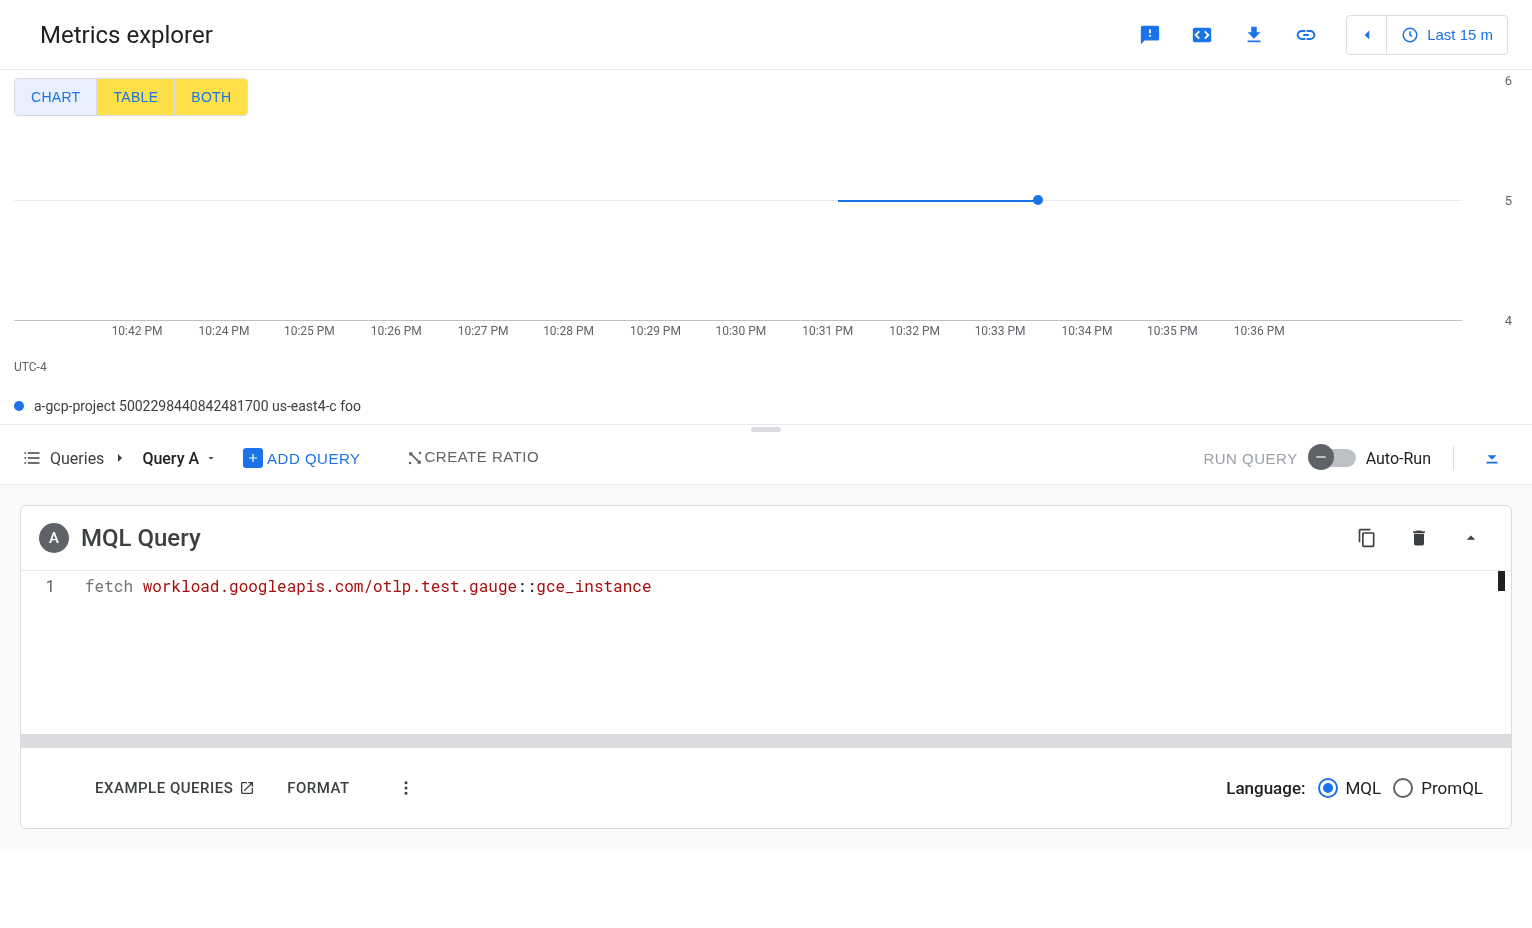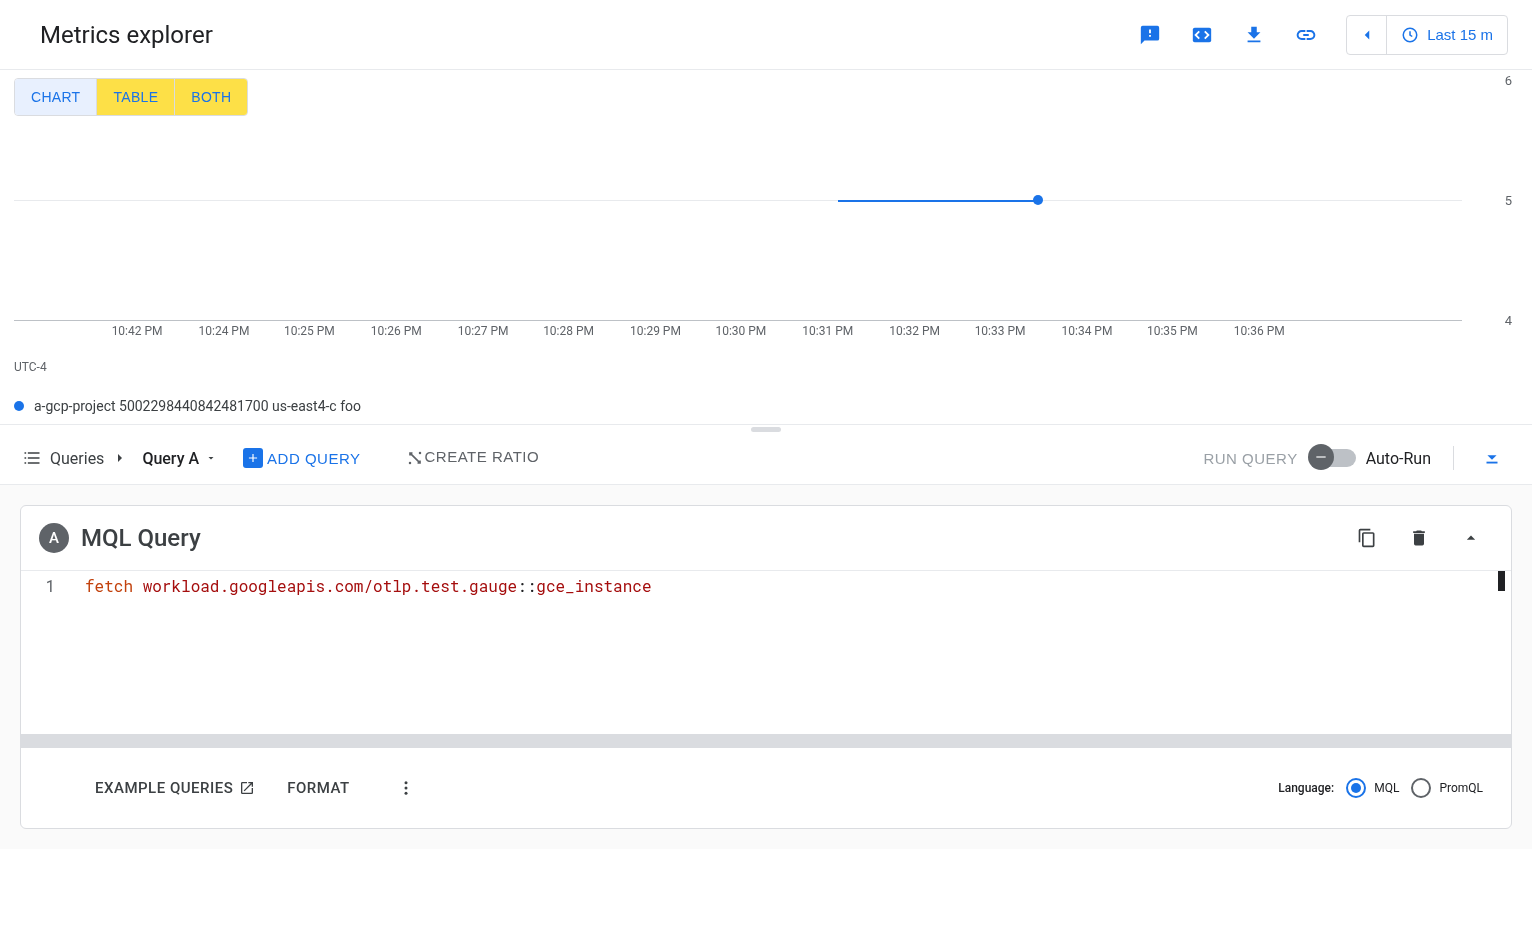--- a/index.html
+++ b/index.html
@@ -372,21 +372,21 @@
     width: 44px;
     text-align: right;
     padding: 4px 10px 0 0;
     color: #5f6368;
     user-select: none;
   }
   .code-content {
     padding: 4px 0 0 20px;
     flex: 1;
   }
-  .tok-blue { color: #c2410c; }
+  .tok-blue { color: #737373; }
   .tok-red { color: #a50e0e; }
   .cursor-bar {
     position: absolute;
     right: 6px;
     top: 0;
     width: 7px;
     height: 20px;
     background: #202124;
   }
   .editor-scrollbar {
@@ -407,21 +407,21 @@
     font-weight: 500;
     letter-spacing: 0.5px;
     color: #3c4043;
     cursor: pointer;
   }
   .footer-right {
     margin-left: auto;
     display: flex;
     align-items: center;
     gap: 12px;
-    font-size: 12px;
+    font-size: 17px;
   }
   .radio {
     width: 20px;
     height: 20px;
     border: 2px solid #5f6368;
     border-radius: 50%;
     display: inline-flex;
     align-items: center;
     justify-content: center;
   }

